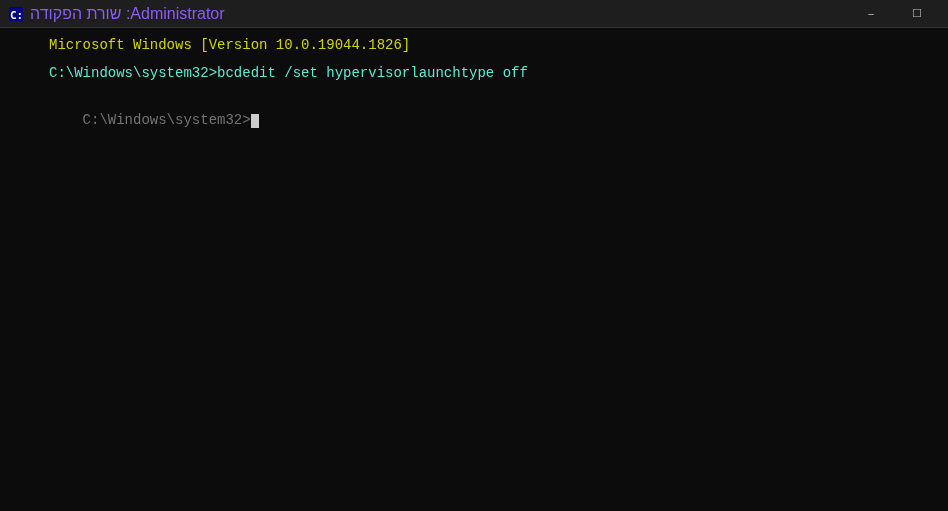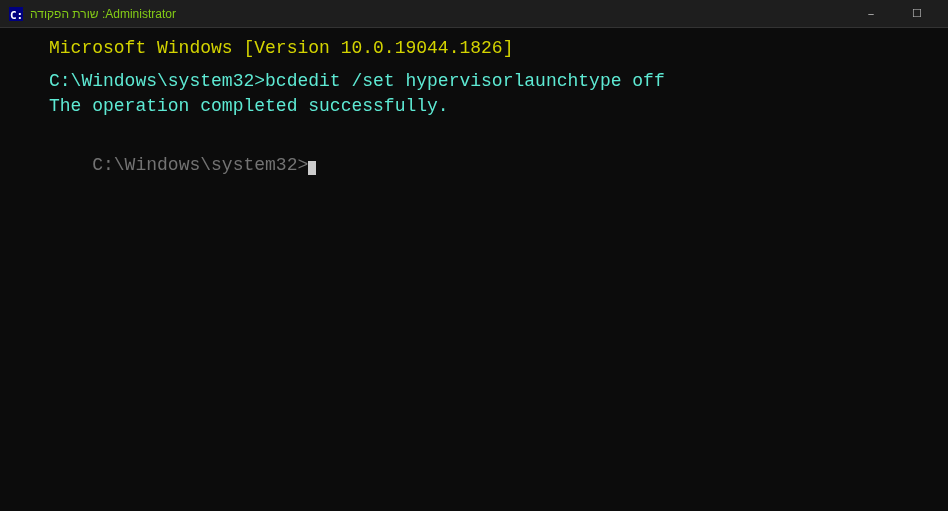--- a/index.html
+++ b/index.html
@@ -37,22 +37,22 @@
       align-items: center;
       justify-content: center;
     }
 
     .title-bar-icon svg {
       width: 16px;
       height: 16px;
     }
 
     .title-bar-text {
-      color: #84cc16;
-      font-size: 12px;
+      color: #8b5cf6;
+      font-size: 16px;
       font-family: 'Segoe UI', Arial, sans-serif;
       direction: rtl;
     }
 
     .title-bar-controls {
       display: flex;
       align-items: center;
       gap: 0;
     }
 
@@ -73,21 +73,21 @@
       background: #0c0c0c;
       padding: 8px 8px;
       height: calc(511px - 28px);
       overflow: hidden;
     }
 
     .line {
       line-height: 1.4;
       white-space: pre;
       font-family: 'Consolas', 'Courier New', monospace;
-      font-size: 18px;
+      font-size: 14px;
       padding-left: 41px;
     }
 
     .line-yellow {
       color: #d4d400;
     }
 
     .line-white {
       color: #5eead4;
     }
@@ -130,18 +130,17 @@
   <div class="title-bar-controls">
     <button class="title-bar-btn">−</button>
     <button class="title-bar-btn">☐</button>
   </div>
 </div>
 
 <div class="terminal-body">
   <div class="line line-yellow">Microsoft Windows [Version 10.0.19044.1826]</div>
   <div class="spacer"></div>
   <div class="line line-white">C:\Windows\system32&gt;bcdedit /set hypervisorlaunchtype off</div>
-  <div class="line line-white">The operation completed successfully.</div>
   <div class="spacer"></div>
   <div class="line line-prompt">
     <span>C:\Windows\system32&gt;</span><span class="cursor"></span>
   </div>
 </div>
 
 </body></html>

